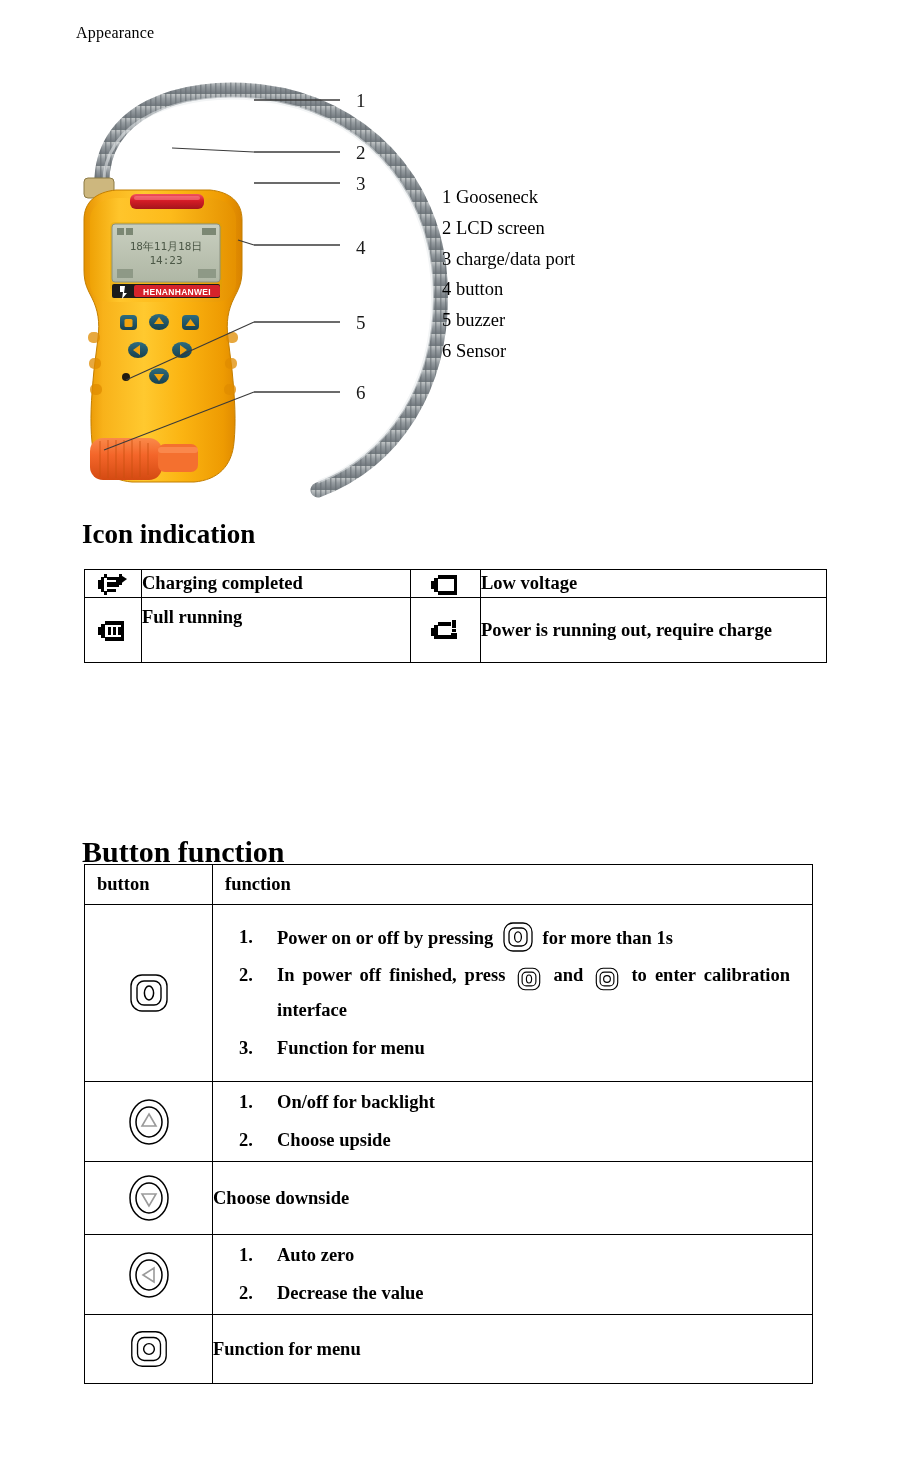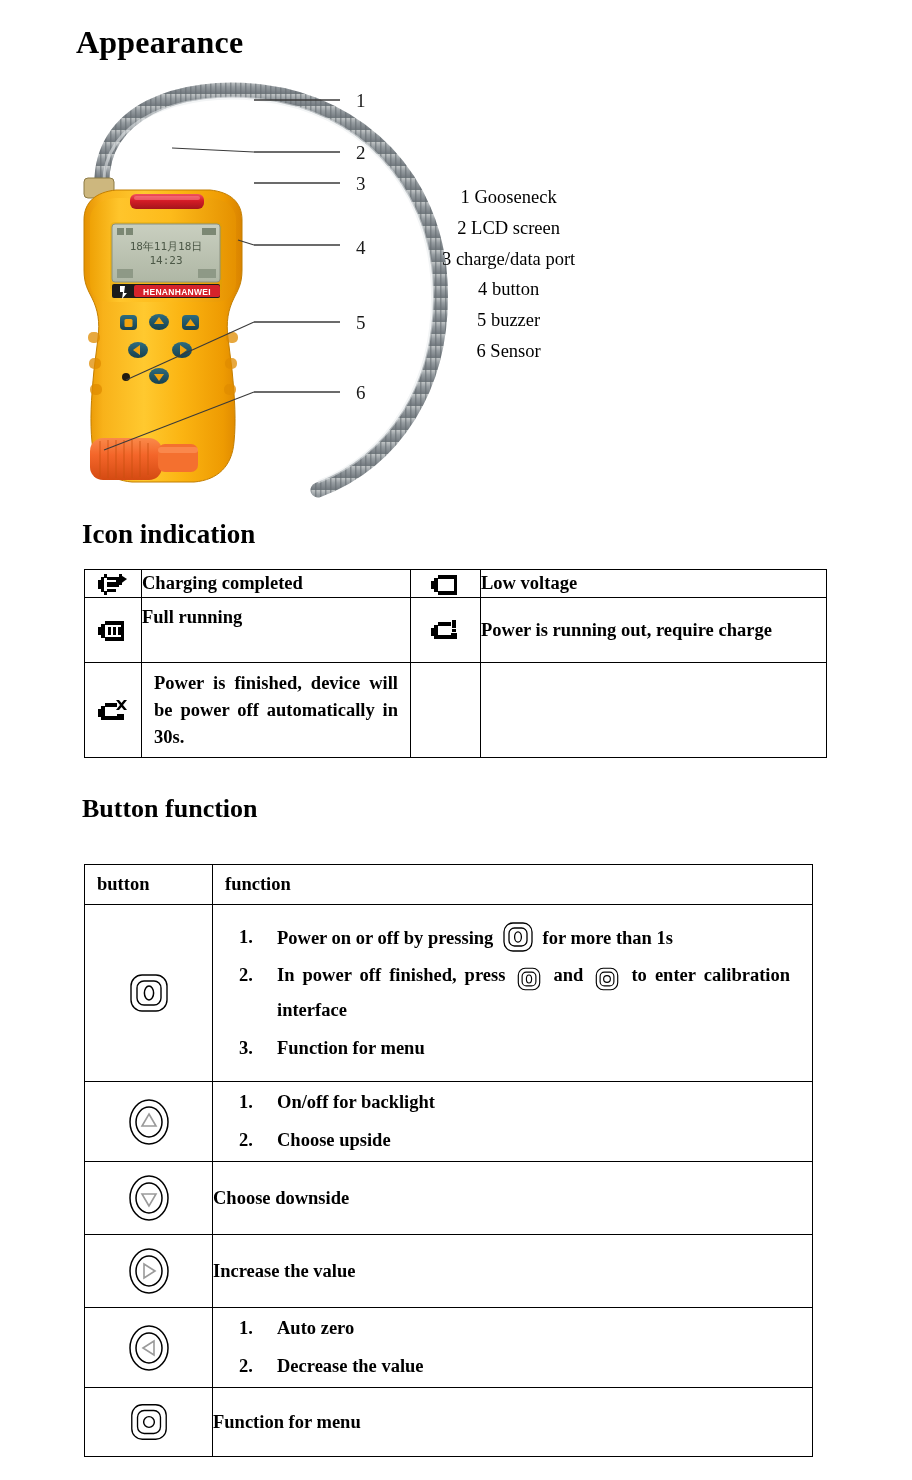--- a/index.html
+++ b/index.html
@@ -14,58 +14,57 @@
     color: #000;
     position: relative;
     overflow: hidden;
   }
 
   
   .h-appearance {
     position: absolute;
     left: 76px;
     top: 24px;
-    font-size: 32px;
-    font-weight: bold;
+    font-size: 16px;
+    font-weight: normal;
     letter-spacing: 0.2px;
   }
   .h-icon {
     position: absolute;
     left: 82px;
     top: 519px;
     font-size: 27px;
     font-weight: bold;
     text-align: center;
   }
   .h-button {
     position: absolute;
     left: 82px;
-    top: 794px;
-    font-size: 26px;
+    top: 835px;
+    font-size: 30px;
     font-weight: bold;
   }
 
   
   .fig {
     position: absolute;
     left: 62px;
     top: 70px;
     width: 620px;
     height: 430px;
   }
   .fig svg { display: block; }
 
   .legend {
     position: absolute;
     left: 442px;
     top: 182px;
     font-size: 18.5px;
     line-height: 30.8px;
     white-space: nowrap;
-    text-align: center;
   }
 
   
   table.doc {
     position: absolute;
     border-collapse: collapse;
     table-layout: fixed;
     font-weight: bold;
   }
   table.doc td {
@@ -397,39 +396,20 @@
               <rect x="7" y="2" width="13" height="4"></rect>
               <rect x="7" y="15" width="19" height="4"></rect>
               <rect x="20" y="13" width="6" height="3"></rect>
               <rect x="21" y="0" width="4" height="8"></rect>
               <rect x="21" y="9" width="4" height="3"></rect>
             </g>
           </svg>
         </span>
       </td>
       <td class="cell-txt justify">Power is running out, require charge</td>
-    </tr>
-    <tr>
-      <td class="cell-icon" style="height:94px">
-        <span class="ico">
-          <svg width="30" height="22" viewBox="0 0 30 22">
-            <g fill="#000">
-              <rect x="0" y="9" width="3" height="8"></rect>
-              <rect x="3" y="6" width="4" height="14"></rect>
-              <rect x="7" y="3" width="12" height="4"></rect>
-              <rect x="7" y="16" width="19" height="4"></rect>
-              <rect x="19" y="14" width="7" height="3"></rect>
-              <path d="M 18 0 l 3 0 l 2.5 3 l 2.5 -3 l 3 0 l -4 5 l 4 5 l -3 0 l -2.5 -3 l -2.5 3 l -3 0 l 4 -5 z"></path>
-            </g>
-          </svg>
-        </span>
-      </td>
-      <td class="cell-txt justify" style="padding:6px 12px">Power is finished, device will be power off automatically in 30s.</td>
-      <td class="cell-icon"></td>
-      <td class="cell-txt"></td>
     </tr>
   </tbody>
 </table>
 
 <div class="h-button">Button function</div>
 
 <table class="doc" id="button-table">
   <colgroup>
       <col style="width:128px">
       <col style="width:600px">
@@ -511,32 +491,20 @@
           <svg width="46" height="50" viewBox="0 0 46 50">
             <ellipse cx="23" cy="25" rx="19" ry="22" fill="none" stroke="#000" stroke-width="1.5"></ellipse>
             <ellipse cx="23" cy="25" rx="13" ry="15" fill="none" stroke="#000" stroke-width="1.5"></ellipse>
             <path d="M 23 33 l -7 -12 l 14 0 z" fill="none" stroke="#9A9A9A" stroke-width="1.6"></path>
           </svg>
         </span>
       </td>
       <td class="cell-txt single-line">Choose downside</td>
     </tr>
 
-    <tr>
-      <td class="cell-icon" style="height:72px">
-        <span class="ico">
-          <svg width="46" height="50" viewBox="0 0 46 50">
-            <ellipse cx="23" cy="25" rx="19" ry="22" fill="none" stroke="#000" stroke-width="1.5"></ellipse>
-            <ellipse cx="23" cy="25" rx="13" ry="15" fill="none" stroke="#000" stroke-width="1.5"></ellipse>
-            <path d="M 29 25 l -11 -7 l 0 14 z" fill="none" stroke="#9A9A9A" stroke-width="1.6"></path>
-          </svg>
-        </span>
-      </td>
-      <td class="cell-txt single-line">Increase the value</td>
-    </tr>
 
     <tr>
       <td class="cell-icon" style="height:72px">
         <span class="ico">
           <svg width="46" height="50" viewBox="0 0 46 50">
             <ellipse cx="23" cy="25" rx="19" ry="22" fill="none" stroke="#000" stroke-width="1.5"></ellipse>
             <ellipse cx="23" cy="25" rx="13" ry="15" fill="none" stroke="#000" stroke-width="1.5"></ellipse>
             <path d="M 17 25 l 11 -7 l 0 14 z" fill="none" stroke="#9A9A9A" stroke-width="1.6"></path>
           </svg>
         </span>

